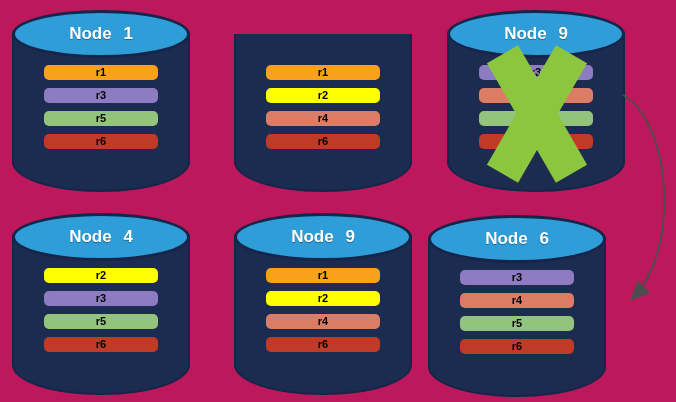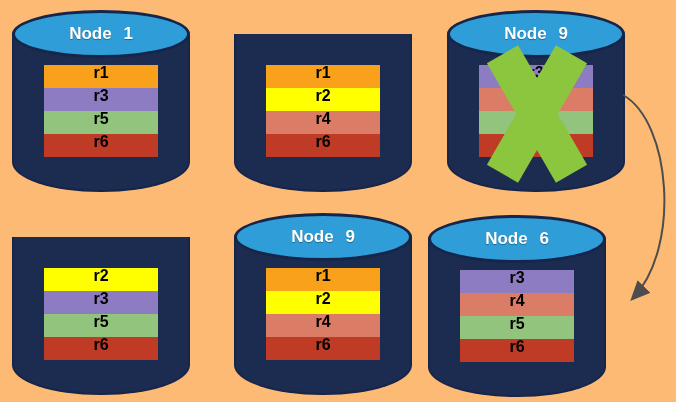--- a/index.html
+++ b/index.html
@@ -1,17 +1,17 @@
 <!DOCTYPE html>
 <html style="--cyl-body: #1C2C50; --cyl-top: #2F9ED8; --cyl-border: #16254A; --fail-x: #8CC63E;"><head>
 <meta charset="utf-8">
 <style>
   html,body{margin:0;padding:0;background:#ffffff;}
   .canvas{
-    position:relative;width:676px;height:402px;background:#fdba74;overflow:hidden;
+    position:relative;width:676px;height:402px;background:#be185d;overflow:hidden;
     font-family:"Liberation Sans", sans-serif;
   }
   .cyl{position:absolute;width:178px;height:182px;}
   .cyl-body{
     position:absolute;left:0;top:24px;width:178px;height:158px;
     background:var(--cyl-body);
     border:2px solid var(--cyl-border);
     border-top:none;
     border-radius:0 0 88px 88px / 0 0 30px 30px;
     box-sizing:border-box;
@@ -22,23 +22,23 @@
     border:3px solid var(--cyl-border);
     border-radius:50%;
     box-sizing:border-box;
     display:flex;align-items:center;justify-content:center;
   }
   .cyl-title{
     color:#ffffff;font-weight:bold;font-size:17px;word-spacing:7px;
     text-shadow:0 1px 1px rgba(0,0,0,0.35);
   }
   .bar{
-    position:absolute;left:32px;width:114px;height:23px;
-    border-radius:0;
-    text-align:center;font-size:16px;font-weight:bold;color:#000000;
+    position:absolute;left:32px;width:114px;height:15px;
+    border-radius:5px;
+    text-align:center;font-size:11px;font-weight:bold;color:#000000;
     line-height:15px;
   }
   .bar-0{top:55px}.bar-1{top:78px}.bar-2{top:101px}.bar-3{top:124px}
   .fail-x{position:absolute;left:487px;top:46px;width:100px;height:136px;}
   .fail-x .arm{
     position:absolute;left:50%;top:50%;width:36px;height:138px;
     background:var(--fail-x);
   }
   .arm-l{transform:translate(-50%,-50%) rotate(-30deg);}
   .arm-r{transform:translate(-50%,-50%) rotate(30deg);}
@@ -74,20 +74,23 @@
       <span class="cyl-title">Node 9</span>
     </div>
     <div class="bar bar-0" style="background: rgb(142, 124, 195);">r3</div>
     <div class="bar bar-1" style="background: rgb(218, 124, 102);">r4</div>
     <div class="bar bar-2" style="background: rgb(147, 196, 125);">r5</div>
     <div class="bar bar-3" style="background: rgb(192, 59, 38);">r6</div>
   </div>
 
   <div class="cyl" style="left:12px;top:213px">
     <div class="cyl-body"></div>
+    <div class="cyl-top">
+      <span class="cyl-title">Node 4</span>
+    </div>
     <div class="bar bar-0" style="background: rgb(255, 255, 0);">r2</div>
     <div class="bar bar-1" style="background: rgb(142, 124, 195);">r3</div>
     <div class="bar bar-2" style="background: rgb(147, 196, 125);">r5</div>
     <div class="bar bar-3" style="background: rgb(192, 59, 38);">r6</div>
   </div>
 
   <div class="cyl" style="left:234px;top:213px">
     <div class="cyl-body"></div>
     <div class="cyl-top">
       <span class="cyl-title">Node 9</span>

